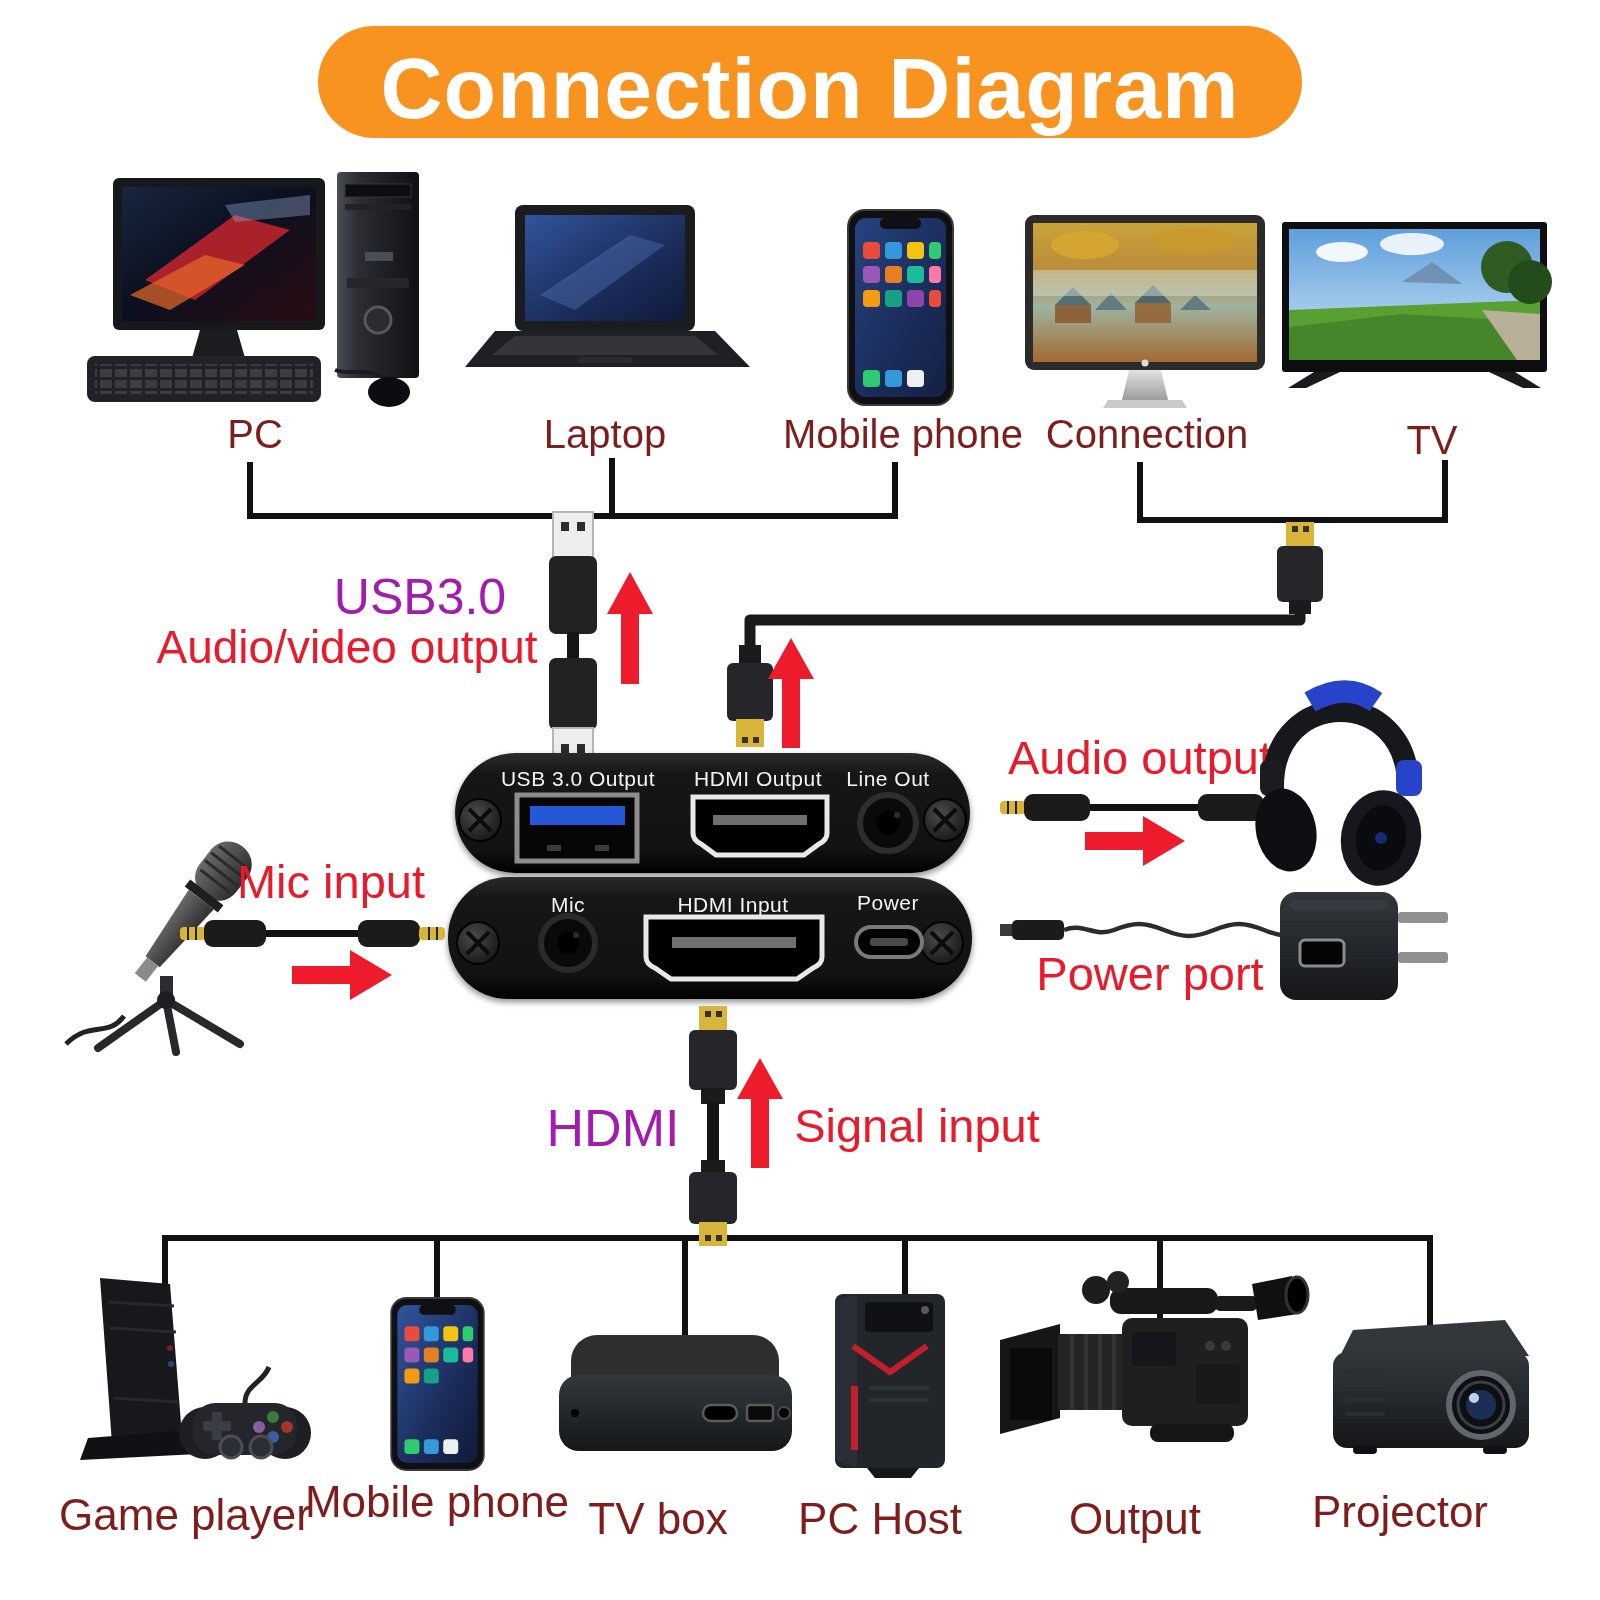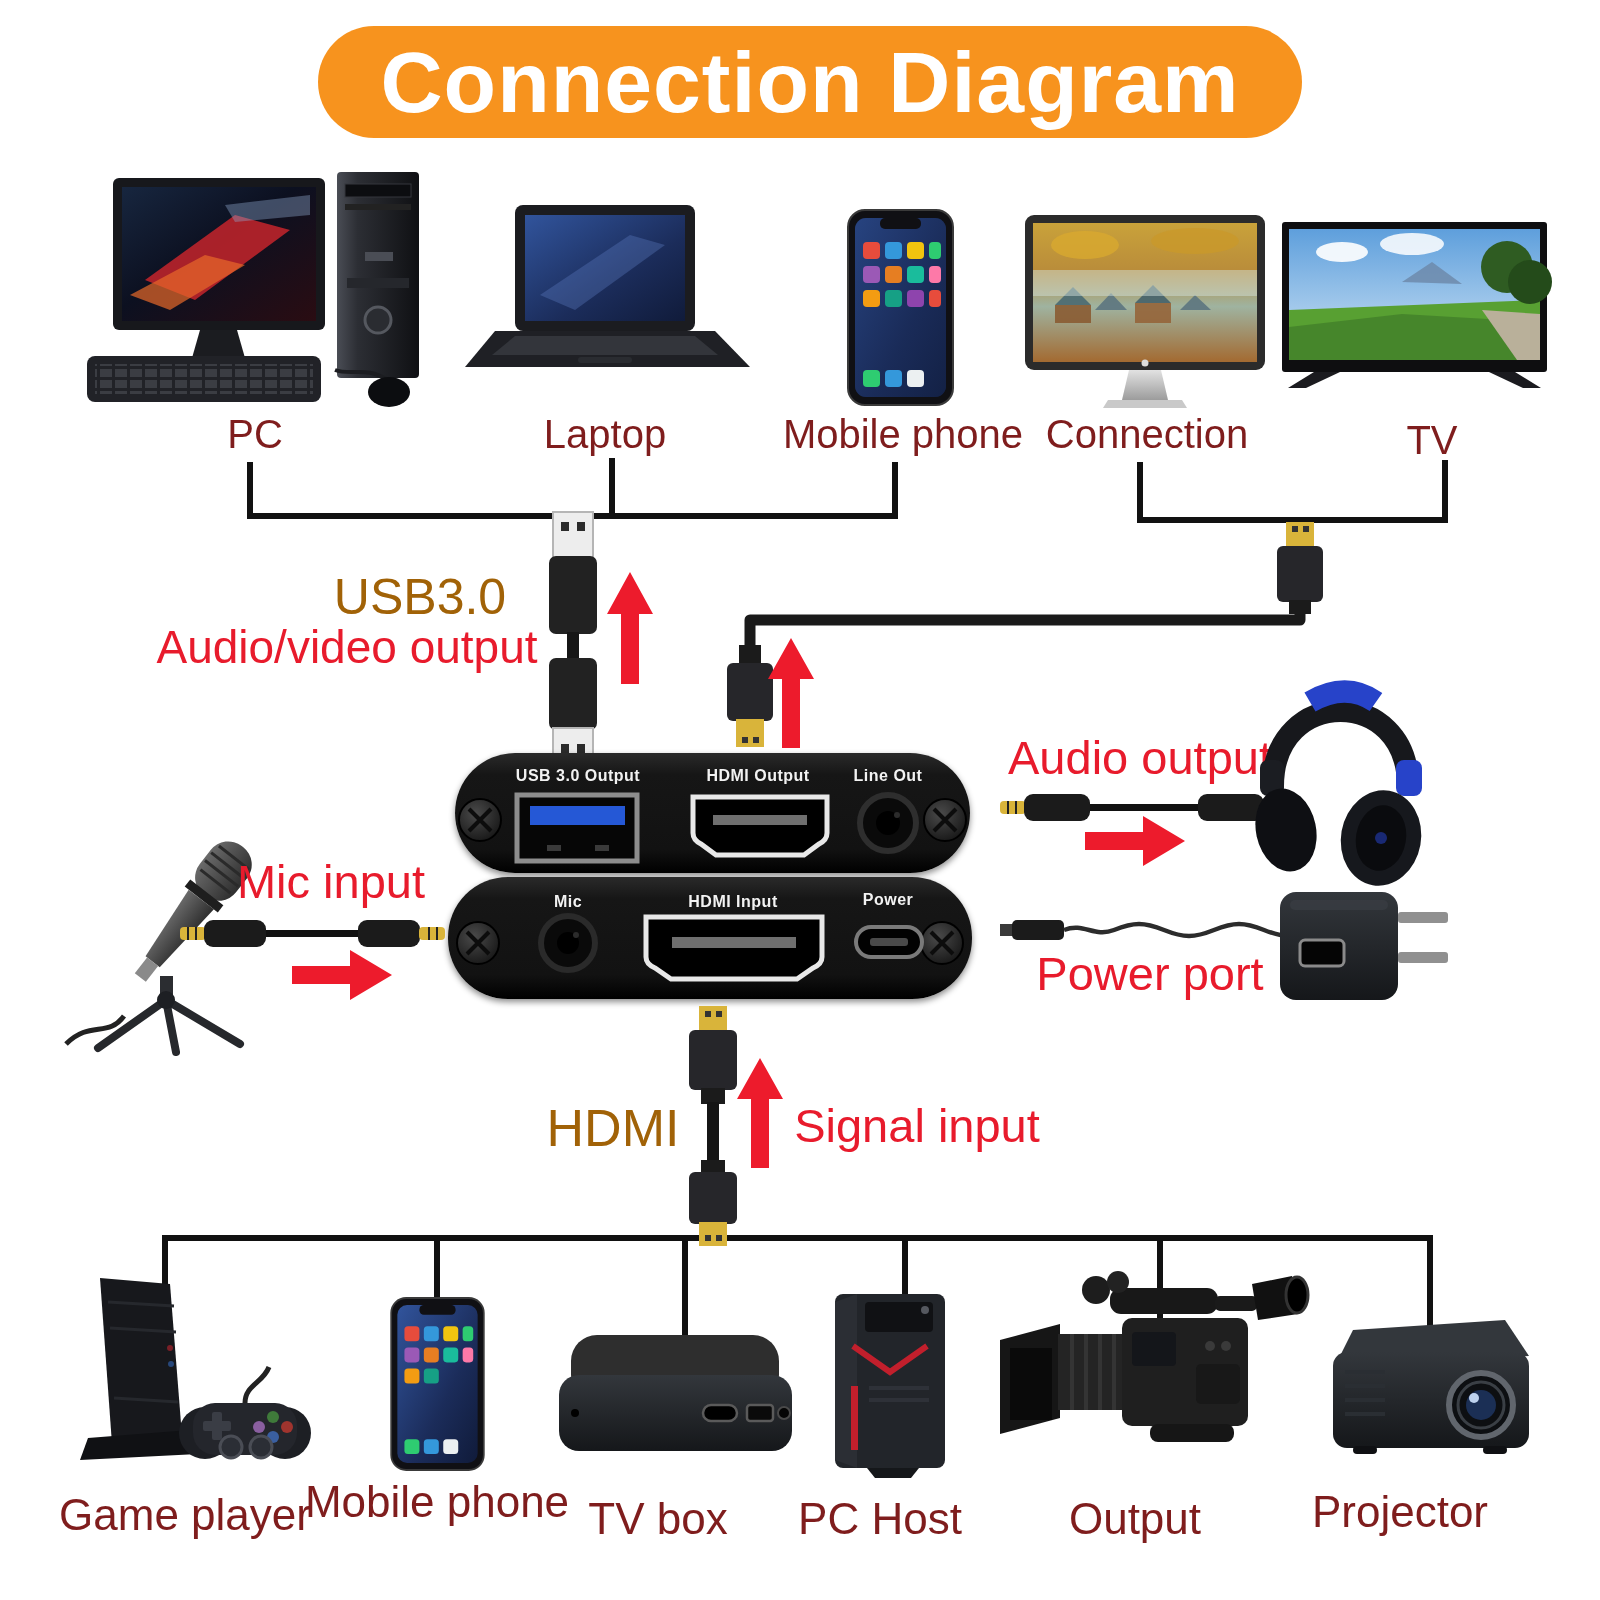--- a/index.html
+++ b/index.html
@@ -2,31 +2,31 @@
 <html style="--banner-orange: #F7931E; --label-red: #E81B2C; --arrow-red: #ED1B2C; --usb-blue: #2558D6; --hdmi-gold: #D9B43A;"><head>
 <meta charset="utf-8">
 <style>
   html,body{margin:0;padding:0;background:#fff}
   #stage{position:relative;width:1600px;height:1600px;background:#fff;overflow:hidden;
          font-family:"Liberation Sans","DejaVu Sans",sans-serif;color:#1c1c1c}
   .abs{position:absolute}
   svg{overflow:visible;display:block}
   .banner{position:absolute;left:318px;top:26px;width:984px;height:112px;
           background:var(--banner-orange,#F7931E);border-radius:58px;
-          display:flex;align-items:center;justify-content:center}
+          display:flex;align-items:flex-end;justify-content:center}
   .banner-text{color:#fff;font-size:86px;font-weight:bold;letter-spacing:1px}
   .lbl{position:absolute;transform:translateX(-50%);white-space:nowrap;
        color:#7f1d1d;font-size:40px}
   .lbl.big{font-size:44px}
   .red{color:var(--label-red,#E81B2C)}
   .ann{position:absolute;transform:translateX(-50%);white-space:nowrap;font-size:47px;
        color:var(--label-red,#E81B2C)}
-  .ann.black{color:#a16207}
+  .ann.black{color:#a21caf}
   .portlbl{position:absolute;transform:translateX(-50%);white-space:nowrap;
-           color:#f2f2f2;font-weight:bold;font-size:16px;letter-spacing:.5px}
+           color:#f2f2f2;font-weight:normal;font-size:21px;letter-spacing:.5px}
   .card-face{position:absolute;background:linear-gradient(180deg,#2a2a2a 0%,#161616 18%,#121212 80%,#000 100%);
              border-radius:60px;box-shadow:0 3px 6px rgba(0,0,0,.45)}
 </style>
 </head>
 <body>
 
 <div id="stage">
 
   <svg width="0" height="0">
     <defs>

